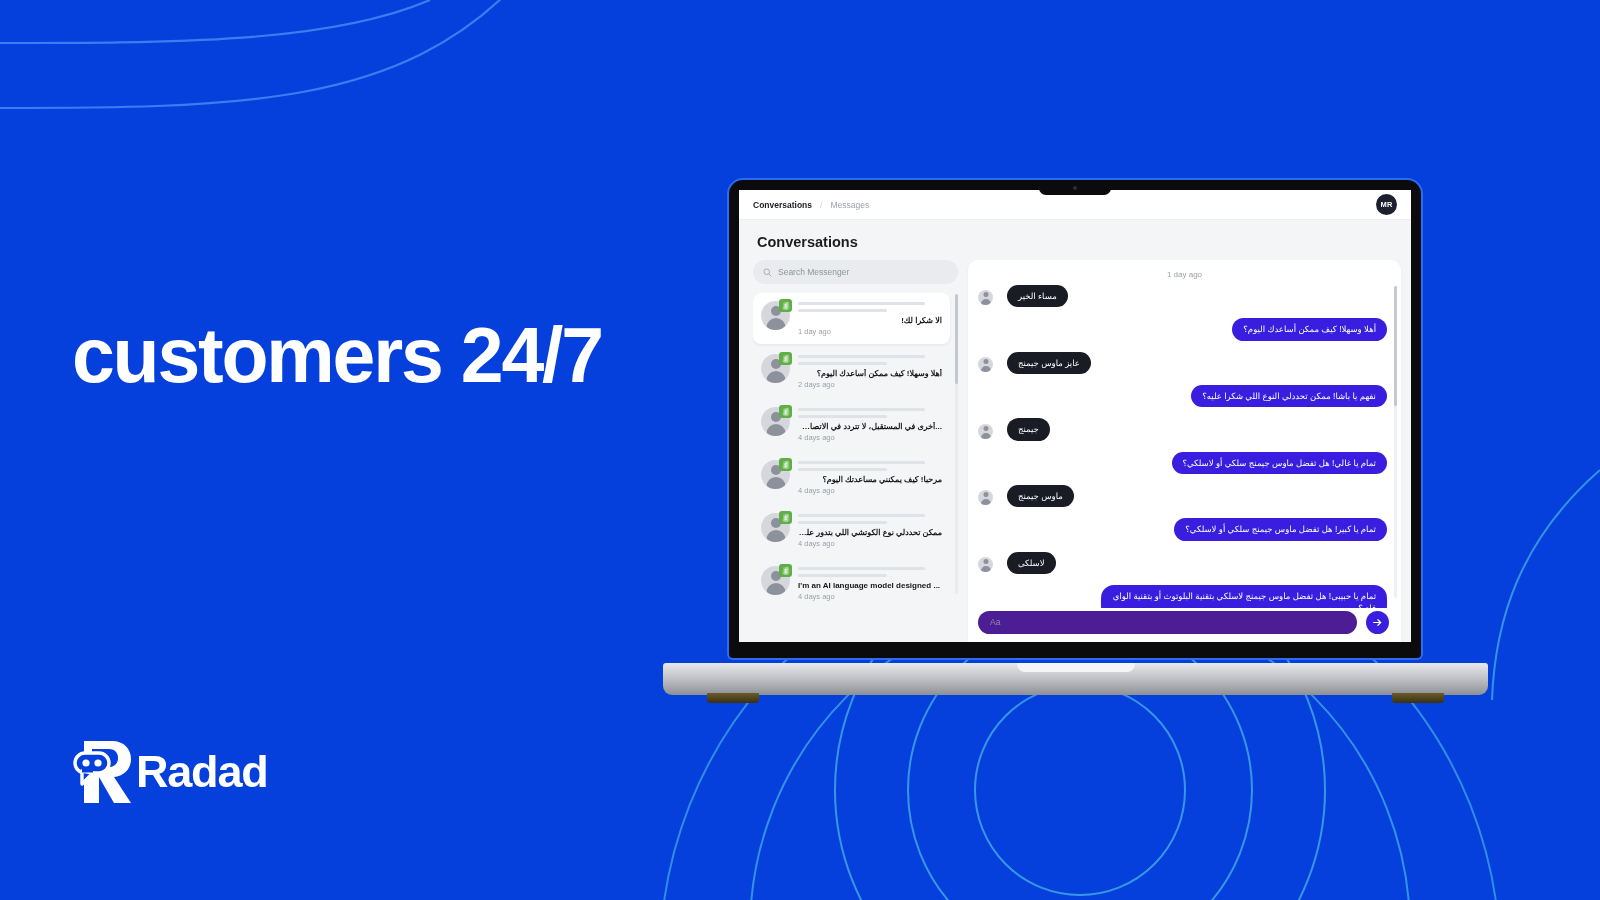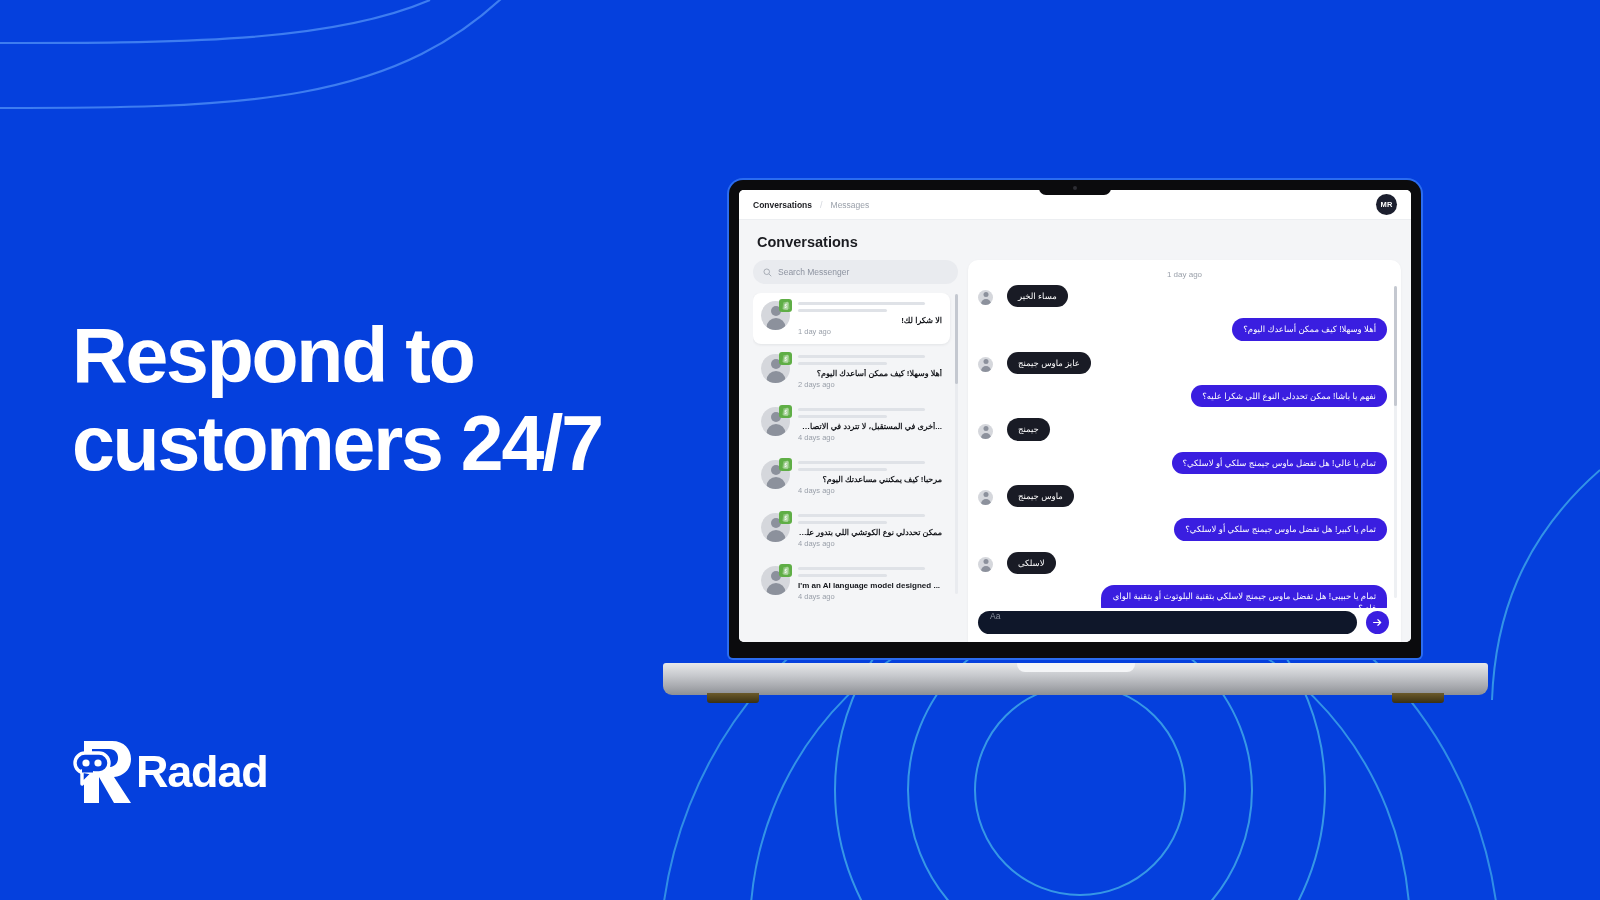--- a/index.html
+++ b/index.html
@@ -49,21 +49,21 @@
     position:absolute; left:50%; top:0; transform:translateX(-50%);
     width:72px; height:15px; background:#0b0b0d;
     border-radius:0 0 7px 7px; z-index:5;
   }
   .notch i {
     position:absolute; left:50%; top:6px; transform:translateX(-50%);
     width:4px; height:4px; border-radius:50%; background:#2e2e33; display:block;
   }
   .screen {
     width:100%; height:100%; background:#ffffff;
-    border-radius:5px; overflow:hidden; position:relative;
+    border-radius:0; overflow:hidden; position:relative;
     display:flex; flex-direction:column;
   }
   .base {
     position:absolute; left:0; top:483px; width:825px; height:32px;
     background:linear-gradient(180deg,#e7e8ea 0%,#c8cace 38%,#a9abb0 72%,#8d9095 100%);
     border-radius:3px 3px 9px 9px;
   }
   .base:before {
     content:""; position:absolute; left:50%; top:0; transform:translateX(-50%);
     width:118px; height:9px; background:#f4f5f7; border-radius:0 0 8px 8px;
@@ -166,22 +166,22 @@
     position:absolute; right:4px; top:26px; width:3px; bottom:44px;
     background:#eef0f3; border-radius:2px;
   }
   .chat-sb i { display:block; width:3px; height:120px; background:#c4c8d0; border-radius:2px; }
 
   .composer {
     flex:0 0 34px; display:flex; align-items:center; gap:9px;
     padding:0 12px 6px 10px; background:#fff;
   }
   .input {
-    flex:1; height:23px; background:#0f172a; border-radius:12px;
-    display:flex; padding:0 12px;
+    flex:1; height:23px; background:#4c1d95; border-radius:12px;
+    display:flex; align-items:center; padding:0 12px;
     font-size:8.5px; color:#8d93a0;
   }
   .send {
     flex:0 0 auto; width:23px; height:23px; border-radius:50%;
     background:#3a1ee0; display:flex; align-items:center; justify-content:center;
   }
 </style>
 </head>
 <body>
 
@@ -192,21 +192,20 @@
     <circle cx="1080" cy="790" r="105" stroke="#3fa7e8" stroke-width="2" fill="none" opacity=".85"></circle>
     <circle cx="1080" cy="790" r="172" stroke="#3fa7e8" stroke-width="2" fill="none" opacity=".85"></circle>
     <circle cx="1080" cy="790" r="245" stroke="#3fa7e8" stroke-width="2" fill="none" opacity=".85"></circle>
     <circle cx="1080" cy="930" r="330" stroke="#3fa7e8" stroke-width="2" fill="none" opacity=".8"></circle>
     <circle cx="1080" cy="960" r="420" stroke="#3fa7e8" stroke-width="2" fill="none" opacity=".75"></circle>
     <path d="M1600 470 C 1520 540, 1495 620, 1492 700" stroke="#3fa7e8" stroke-width="2" fill="none" opacity=".8"></path>
   </svg>
 </div>
 
 <h1 class="headline">
-  <span>Respond to</span>
   <span class="l2">customers 24/7</span>
 </h1>
 
 <div class="logo-wrap">
   <svg class="logo-mark" viewBox="0 0 62 70" fill="none">
     <path d="M12 4 H40 C52 4 59 12 59 22 C59 32 52 39 42 40 L59 66 H42 L27 40 V66 H12 Z" fill="#ffffff"></path>
     <path d="M20 12 H37 C43 12 46 16 46 21 C46 26 43 30 37 30 H20 Z" fill="#0540dd"></path>
     <rect x="3" y="16" width="34" height="20" rx="10" fill="#0540dd" stroke="#ffffff" stroke-width="3.4"></rect>
     <path d="M10 34 L10 47 L21 36 Z" fill="#0540dd" stroke="#ffffff" stroke-width="3.4" stroke-linejoin="round"></path>
     <path d="M10 33.5 H21" stroke="#0540dd" stroke-width="4"></path>

